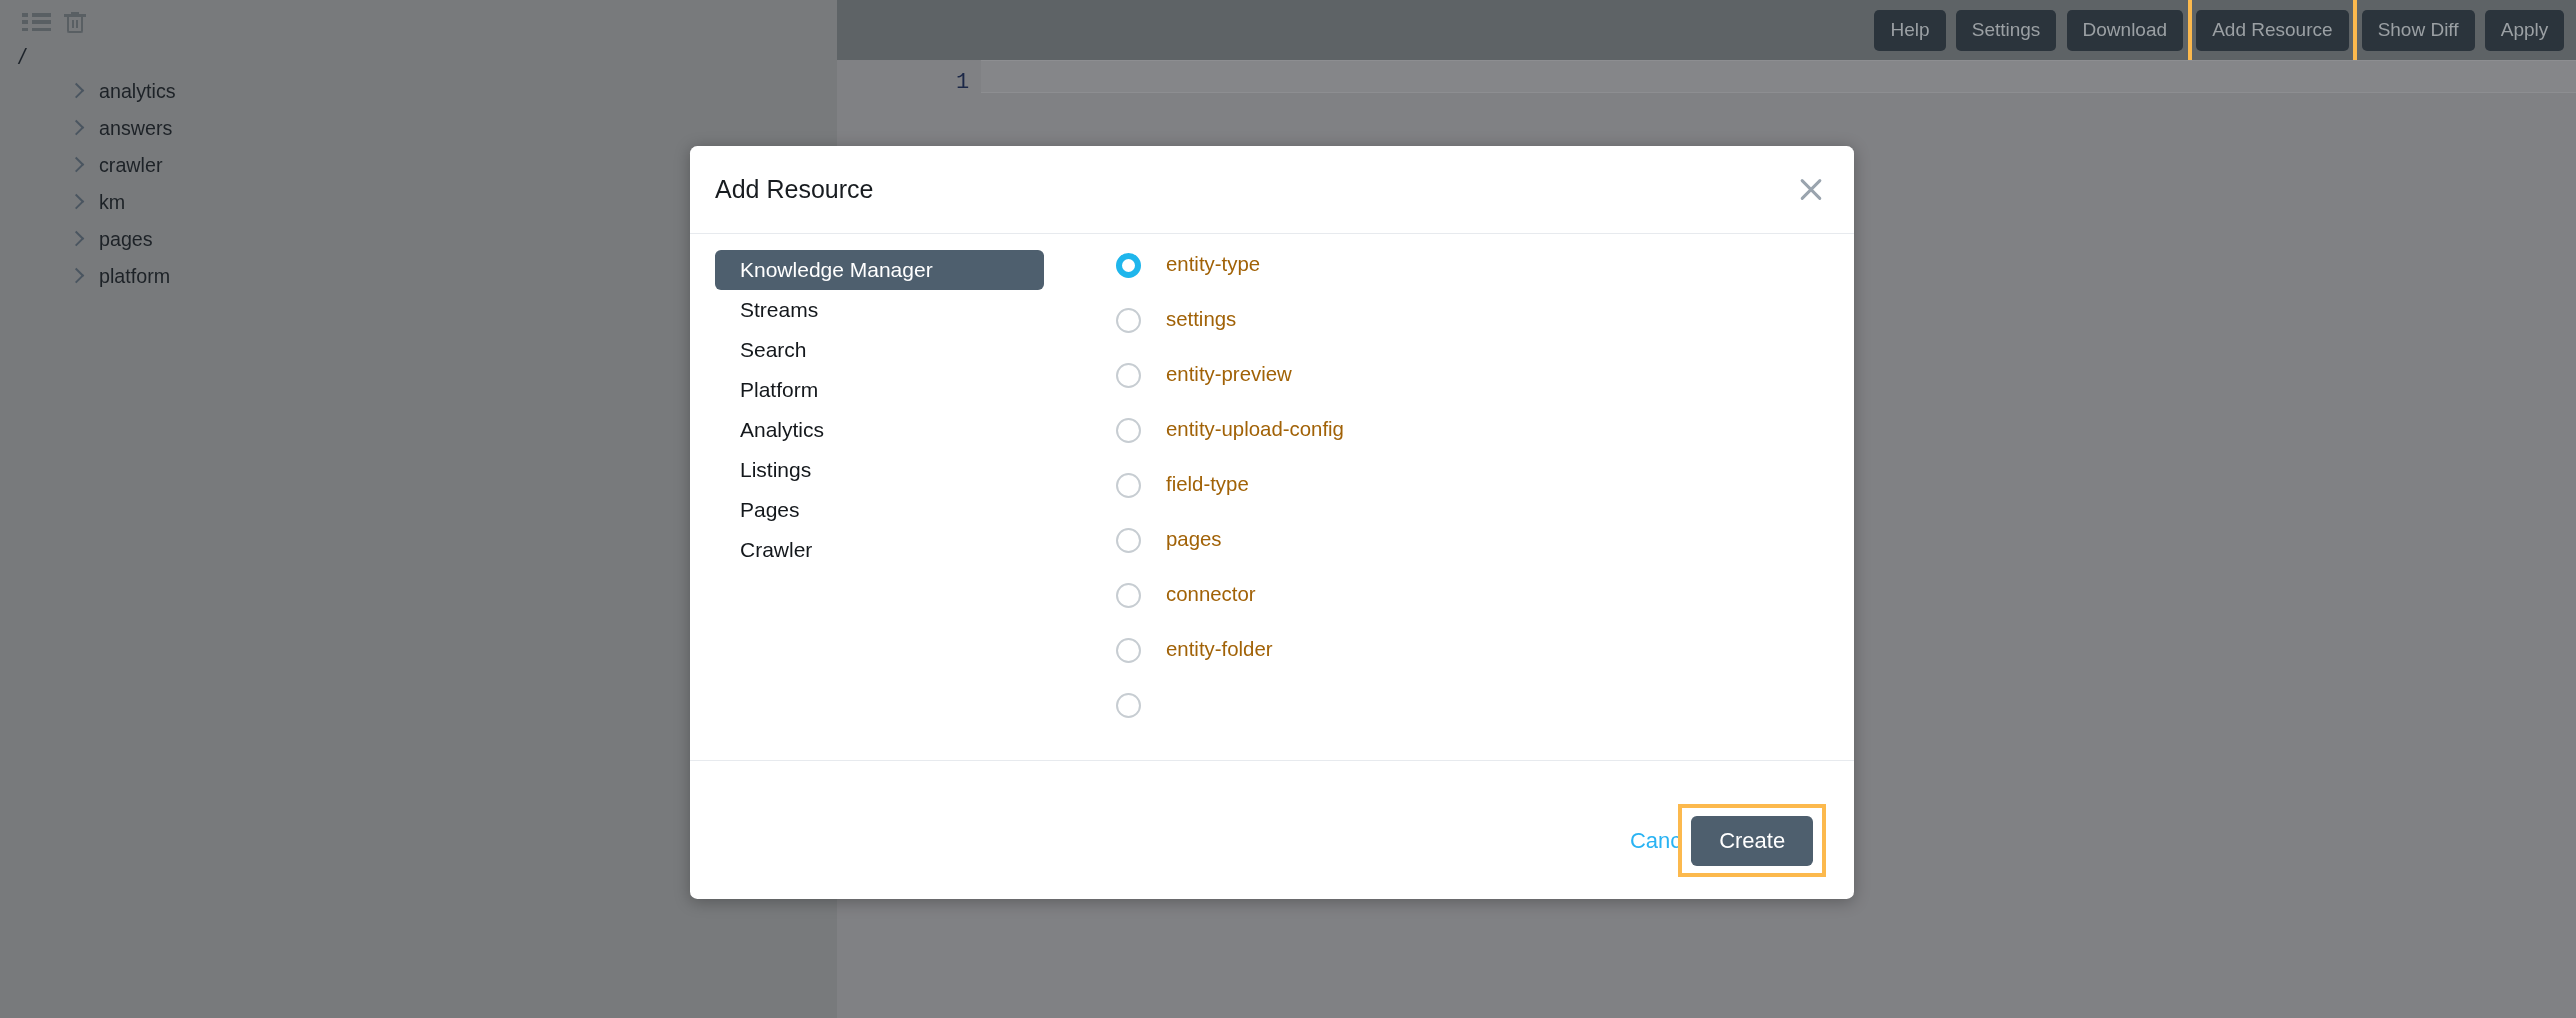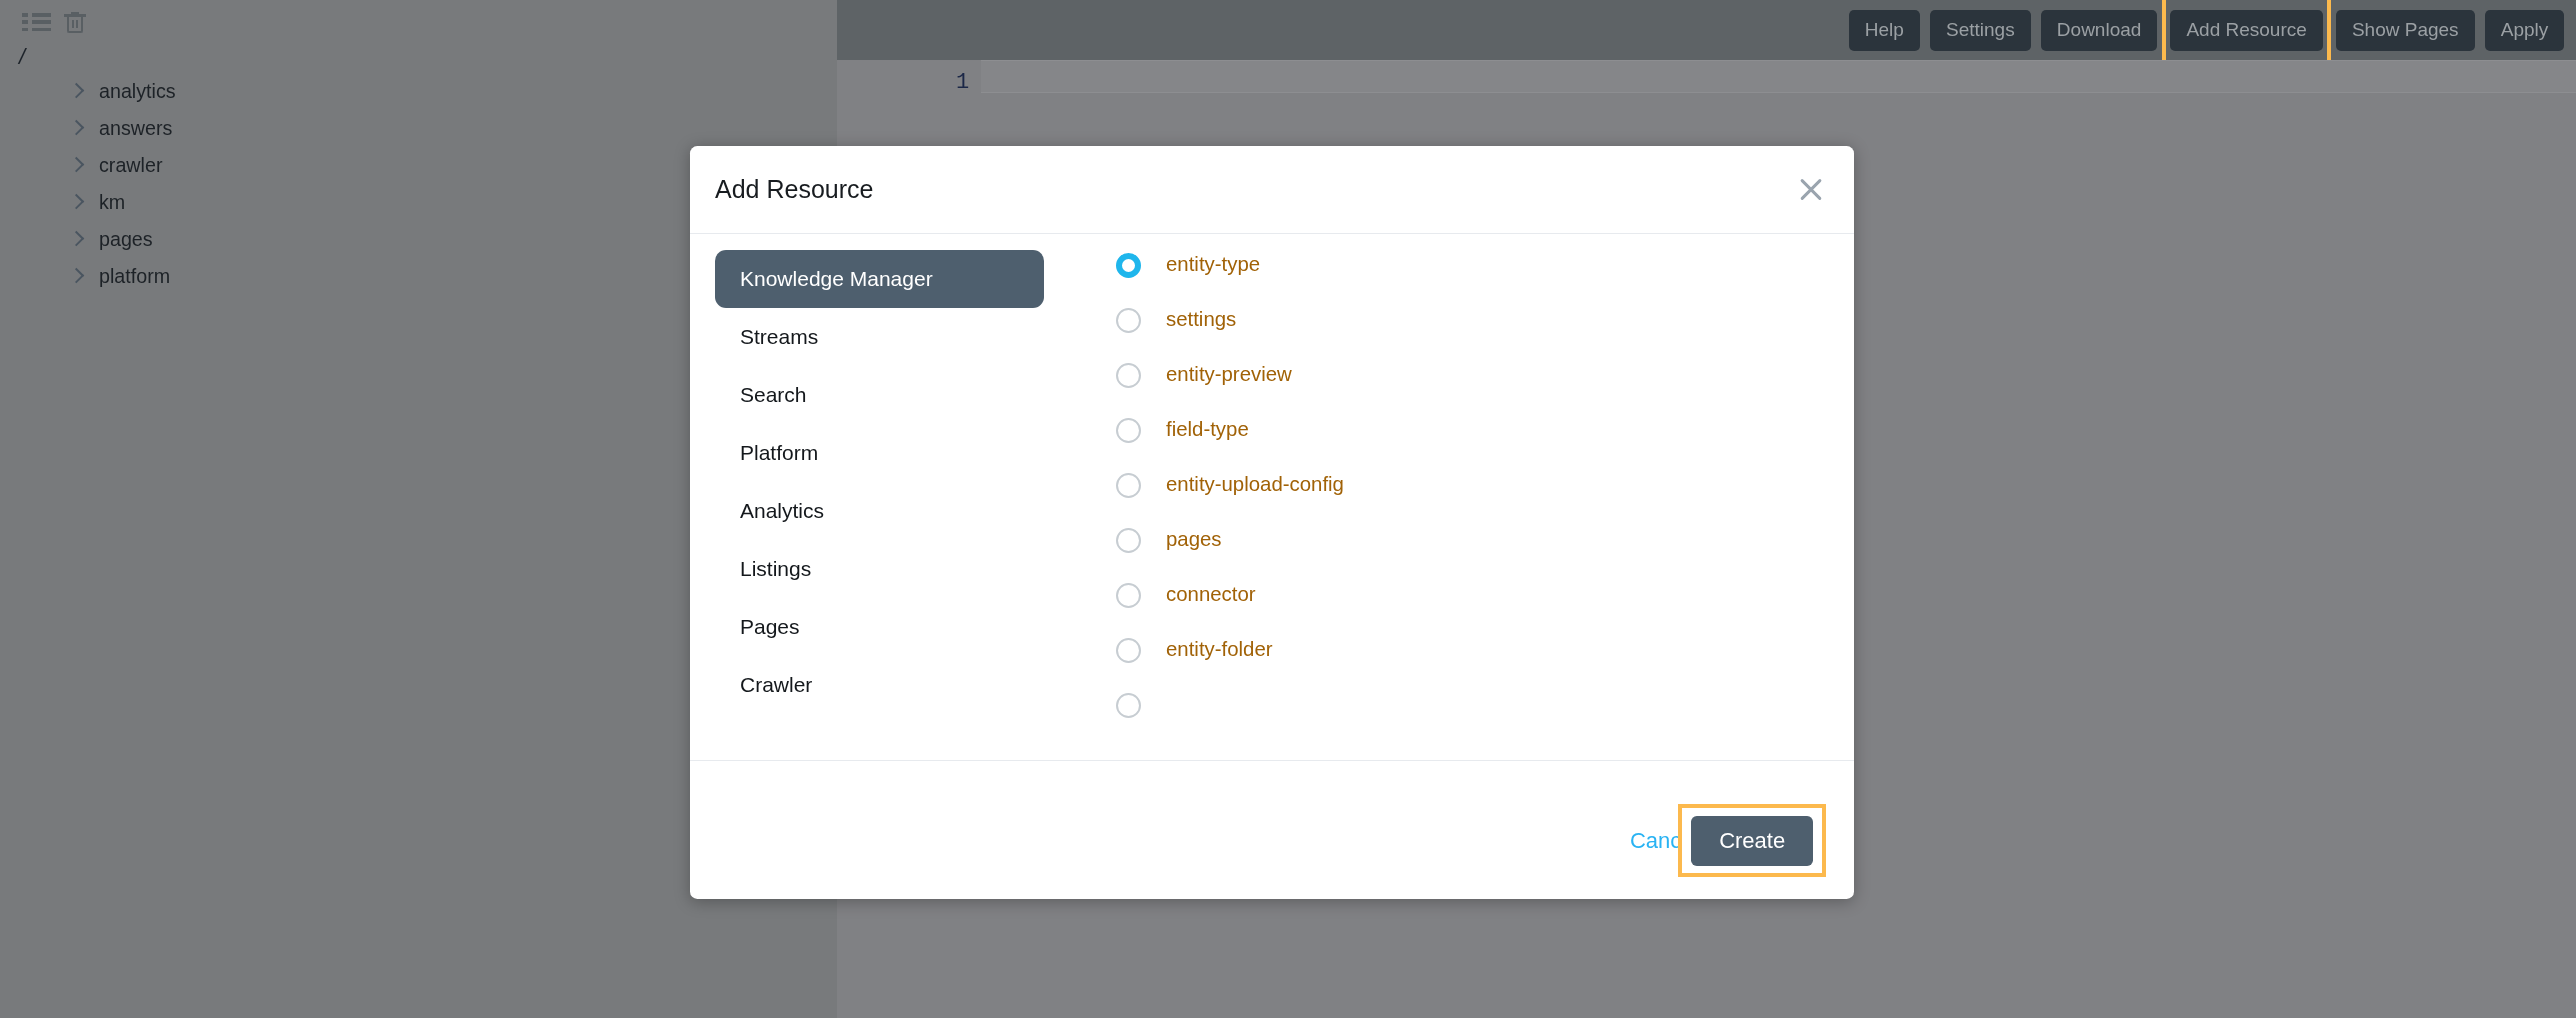--- a/index.html
+++ b/index.html
@@ -157,24 +157,24 @@
     position: relative;
     height: 527px;
     display: flex;
     border-bottom: 1.5px solid #e7eaee;
     overflow: hidden;
   }
   #category-list {
     width: 379px; padding: 16px 25px 0 25px; flex: 0 0 auto;
   }
   .cat-item {
-    height: 58px; display: flex; align-items: center;
+    height: 40px; display: flex; align-items: center;
     padding-left: 25px;
     font-size: 21px; color: #14181c;
-    border-radius: 11px;
+    border-radius: 6px;
   }
   .cat-item.active { background: #4e5f6e; color: #ffffff; }
 
   #type-list {
     flex: 1 1 auto; padding: 19px 0 0 47px; position: relative;
   }
   .type-item {
     height: 55px; display: flex; align-items: flex-start; gap: 25px;
     font-size: 20.4px; color: #a16207;
   }
@@ -291,21 +291,21 @@
       <span class="tb-slot">
         <button class="tb-btn">Settings</button>
       </span>
       <span class="tb-slot">
         <button class="tb-btn">Download</button>
       </span>
       <span class="tb-slot highlighted">
         <button class="tb-btn">Add Resource</button>
       </span>
       <span class="tb-slot">
-        <button class="tb-btn">Show Pages</button>
+        <button class="tb-btn">Show Diff</button>
       </span>
       <span class="tb-slot">
         <button class="tb-btn">Apply</button>
       </span>
     </div>
 
     <div id="code-gutter">
       <span id="code-line-no">1</span>
     </div>
 
@@ -359,25 +359,25 @@
           <div class="type-item">
             <span class="radio"></span>
             <span>settings</span>
           </div>
           <div class="type-item">
             <span class="radio"></span>
             <span>entity-preview</span>
           </div>
           <div class="type-item">
             <span class="radio"></span>
+            <span>entity-upload-config</span>
+          </div>
+          <div class="type-item">
+            <span class="radio"></span>
             <span>field-type</span>
-          </div>
-          <div class="type-item">
-            <span class="radio"></span>
-            <span>entity-upload-config</span>
           </div>
           <div class="type-item">
             <span class="radio"></span>
             <span>pages</span>
           </div>
           <div class="type-item">
             <span class="radio"></span>
             <span>connector</span>
           </div>
           <div class="type-item">

